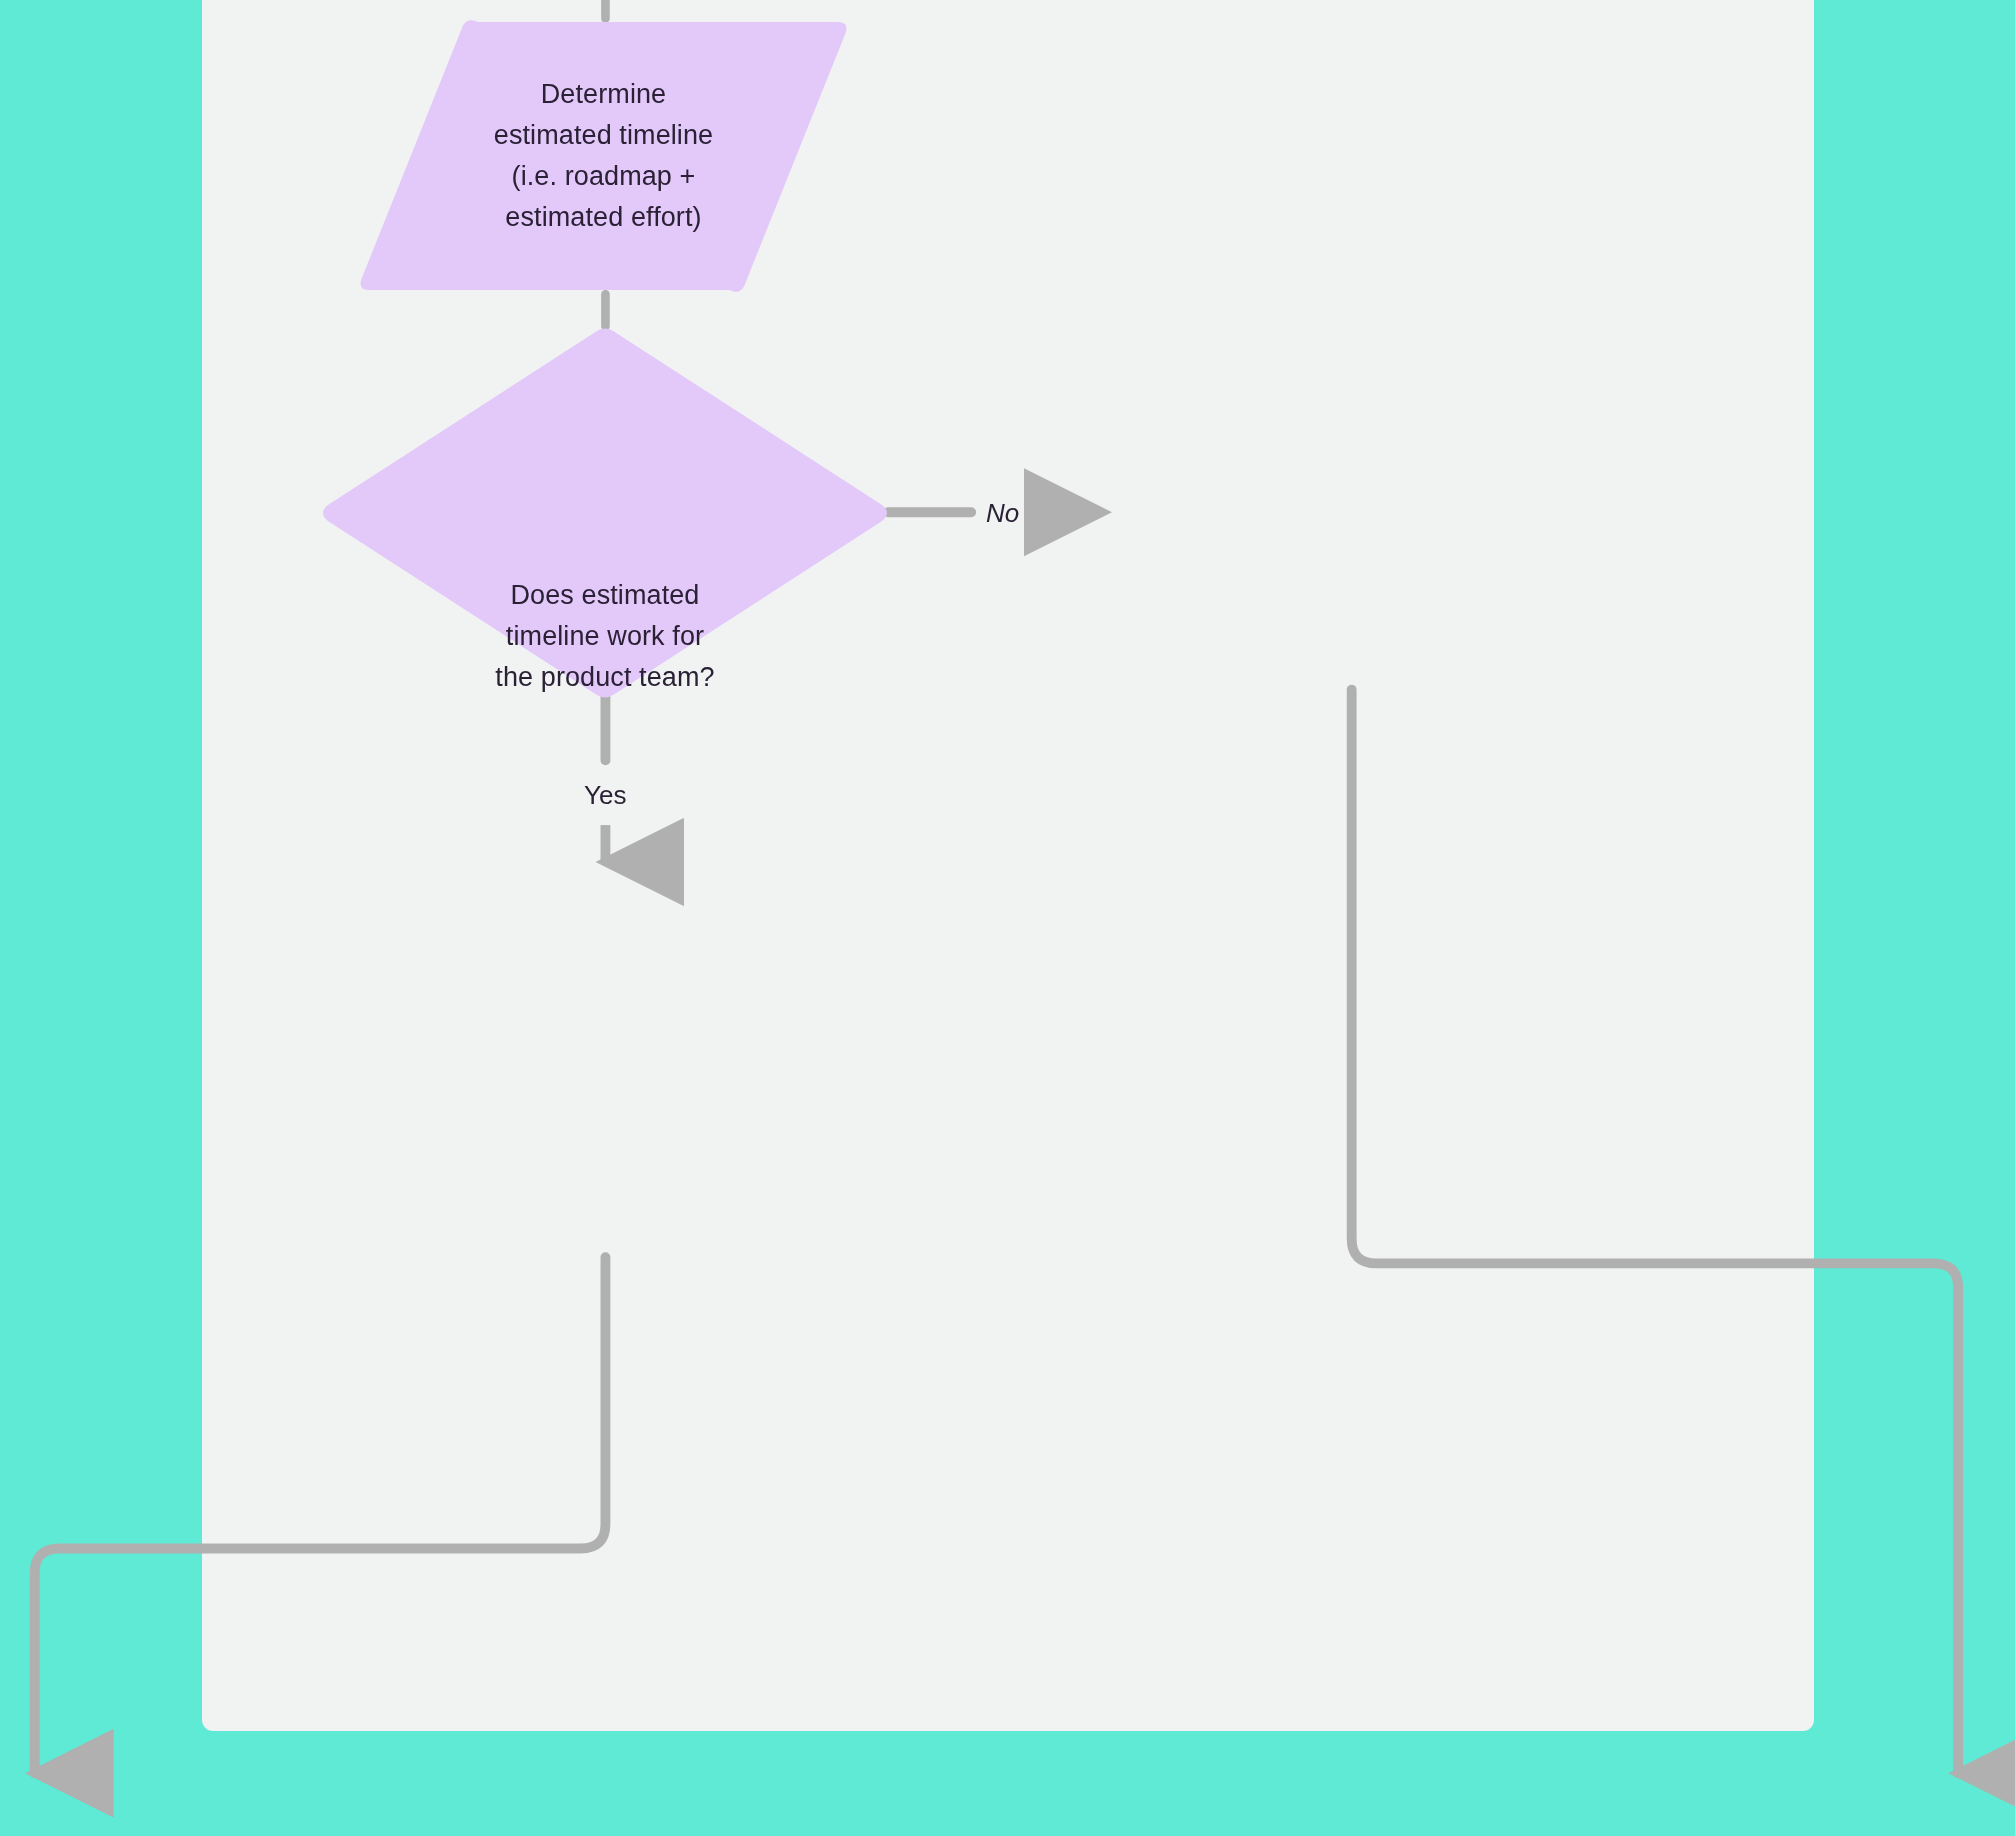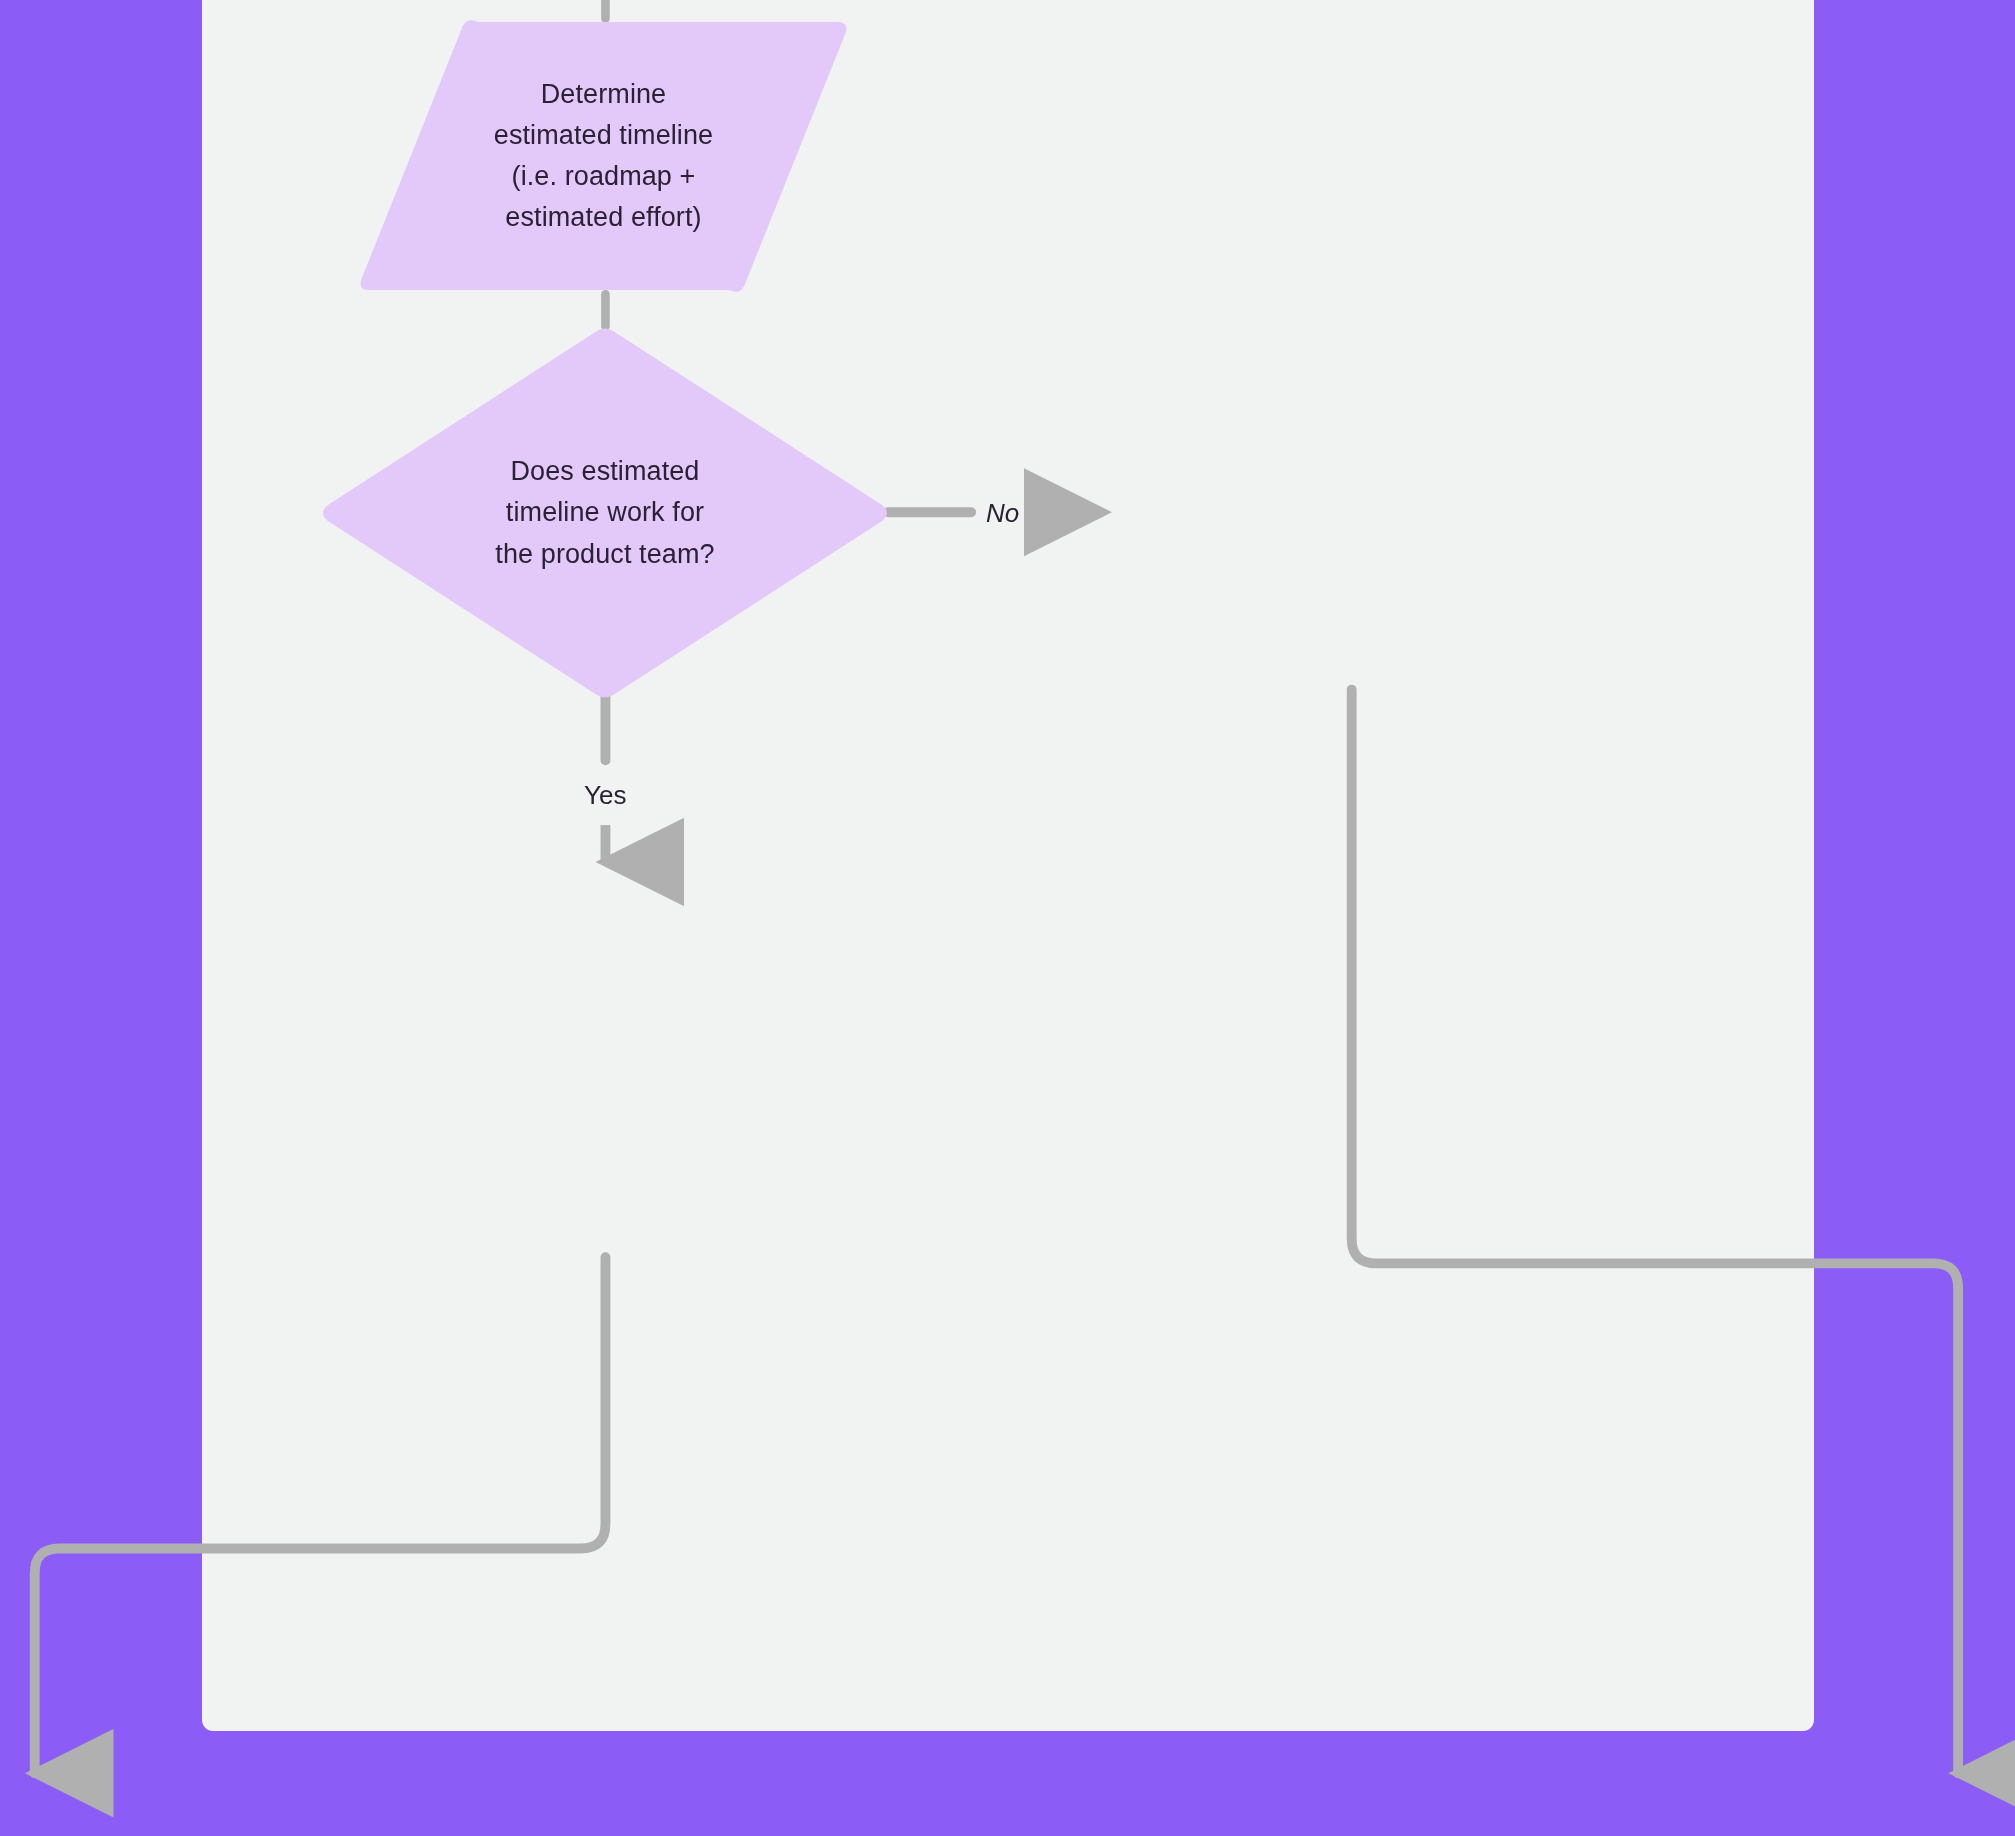--- a/index.html
+++ b/index.html
@@ -4,21 +4,21 @@
 <style>
   html, body {
     margin: 0;
     padding: 0;
     background: #4b6a72;
   }
   #stage {
     position: relative;
     width: 2015px;
     height: 1836px;
-    background: #8b5cf6;
+    background: #5eead4;
     overflow: hidden;
     font-family: "Liberation Sans", sans-serif;
   }
   #panel {
     position: absolute;
     left: 202px;
     top: -25px;
     width: 1612px;
     height: 1756px;
     background: #f1f2f2;
@@ -98,21 +98,21 @@
   <div class="node" style="left:357px; top:17px; width:493px; height:278px;">
     <svg class="shape" viewBox="0 0 800 452" preserveAspectRatio="none">
       <path d="M196,8 Q180,0 172,14 L8,424 Q0,444 20,444 L604,444 Q620,452 628,438 L792,28 Q800,8 780,8 Z" fill="#e3c8fa"></path>
     </svg>
     <div class="label">Determine
 estimated timeline
 (i.e. roadmap +
 estimated effort)</div>
   </div>
 
-  <div class="node" style="left:323px; top:328px; width:564px; height:370px;">
+  <div class="node" style="left:323px; top:328px; width:564px; height:370px;align-items:flex-end;">
     <svg class="shape" viewBox="0 0 916 600" preserveAspectRatio="none">
       <path d="M443,6 Q458,-4 473,6 L908,287 Q924,300 908,313 L473,594 Q458,604 443,594 L8,313 Q-8,300 8,287 Z" fill="#e3c8fa"></path>
     </svg>
     <div class="label">Does estimated
 timeline work for
 the product team?</div>
   </div>
 
 
 

